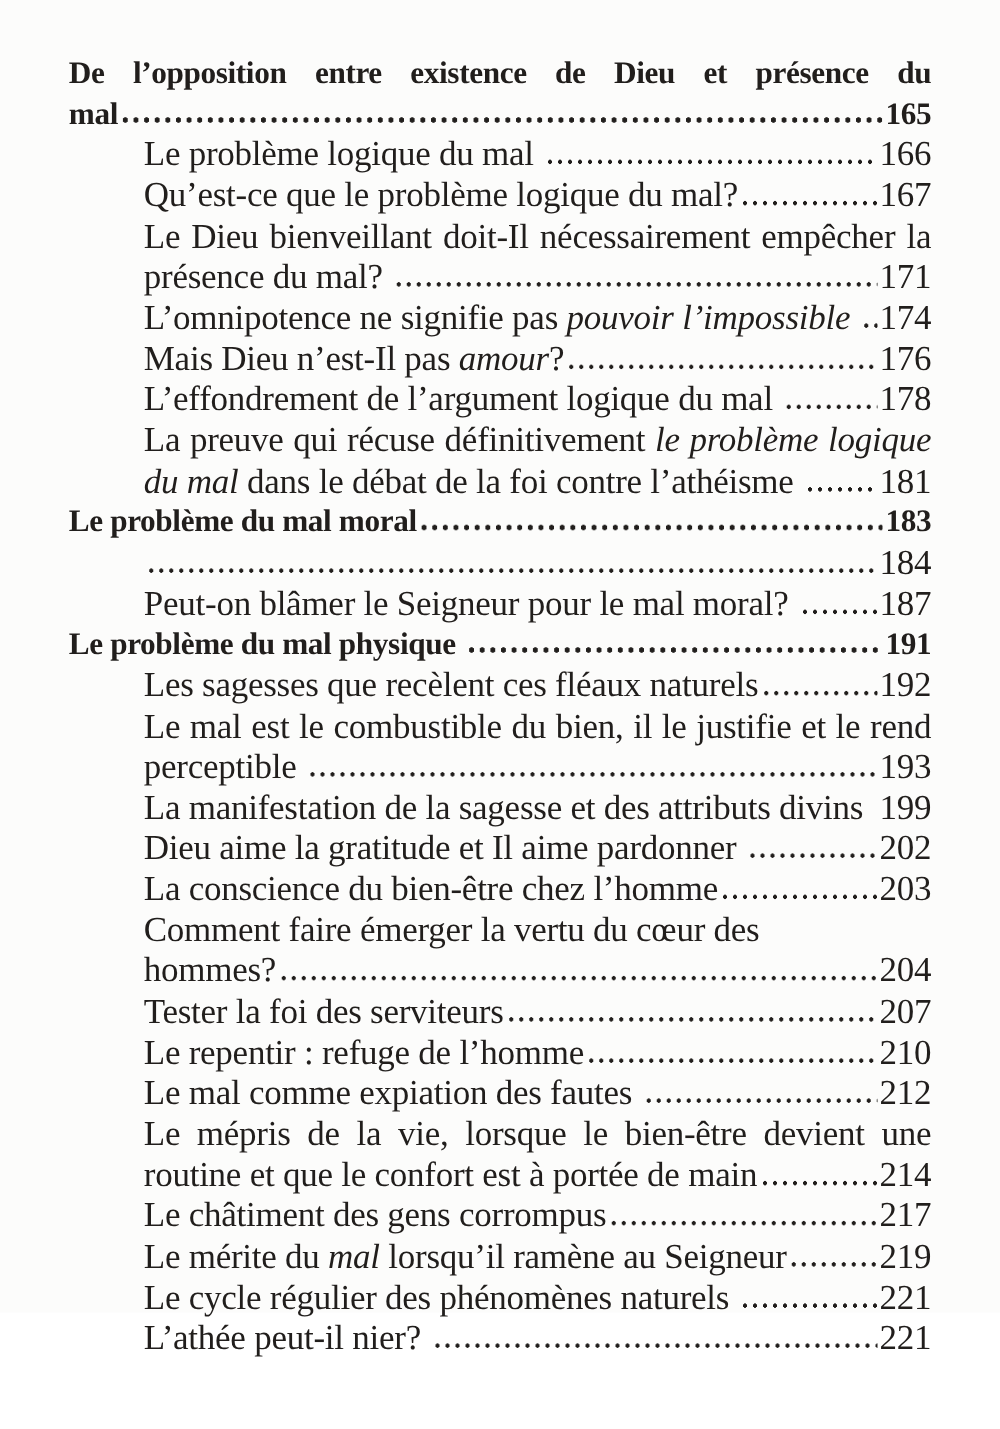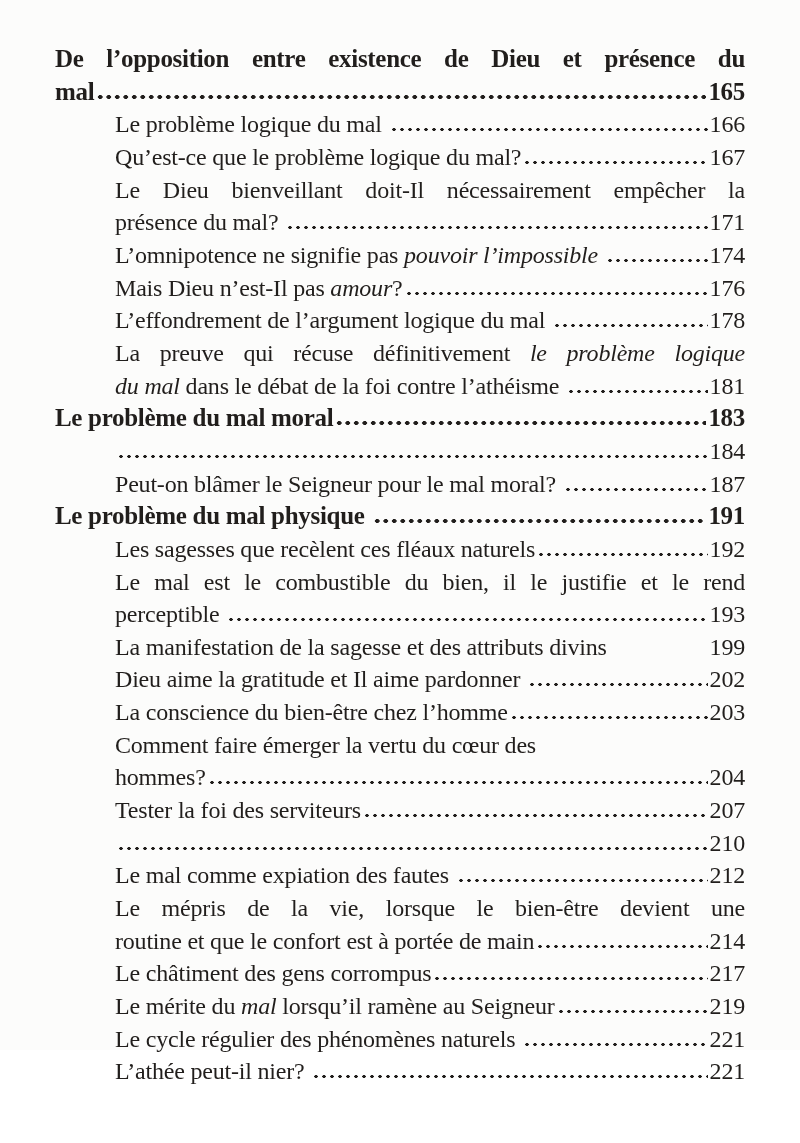--- a/index.html
+++ b/index.html
@@ -34,21 +34,21 @@
     min-width:0;
   }
   .row.justify .text{
     flex:1 1 auto;
     white-space:normal;
     text-align:justify;
     text-align-last:justify;
     word-spacing:-0.5px;
   }
   .row.entry{
-    font-size:24px;
+    font-size:28px;
     letter-spacing:-0.2px;
     padding-left:60px;
   }
   .row.h1,.row.h2{
     font-weight:bold;
     font-size:25px;
     letter-spacing:-0.3px;
     padding-left:0;
   }
   .it{font-style:italic;}
@@ -183,20 +183,21 @@
         <span class="text"><span>hommes?</span></span>
         <span class="leader dotted"></span>
         <span class="page-num">204</span>
       </div>
       <div class="row entry">
         <span class="text"><span>Tester la foi des serviteurs</span></span>
         <span class="leader dotted"></span>
         <span class="page-num">207</span>
       </div>
       <div class="row entry">
+        <span class="text"><span>Le repentir : refuge de l’homme</span></span>
         <span class="leader dotted"></span>
         <span class="page-num">210</span>
       </div>
       <div class="row entry">
         <span class="text"><span>Le mal comme expiation des fautes </span></span>
         <span class="leader dotted"></span>
         <span class="page-num">212</span>
       </div>
       <div class="row entry justify">
         <span class="text"><span>Le mépris de la vie, lorsque le bien-être devient une</span></span>

